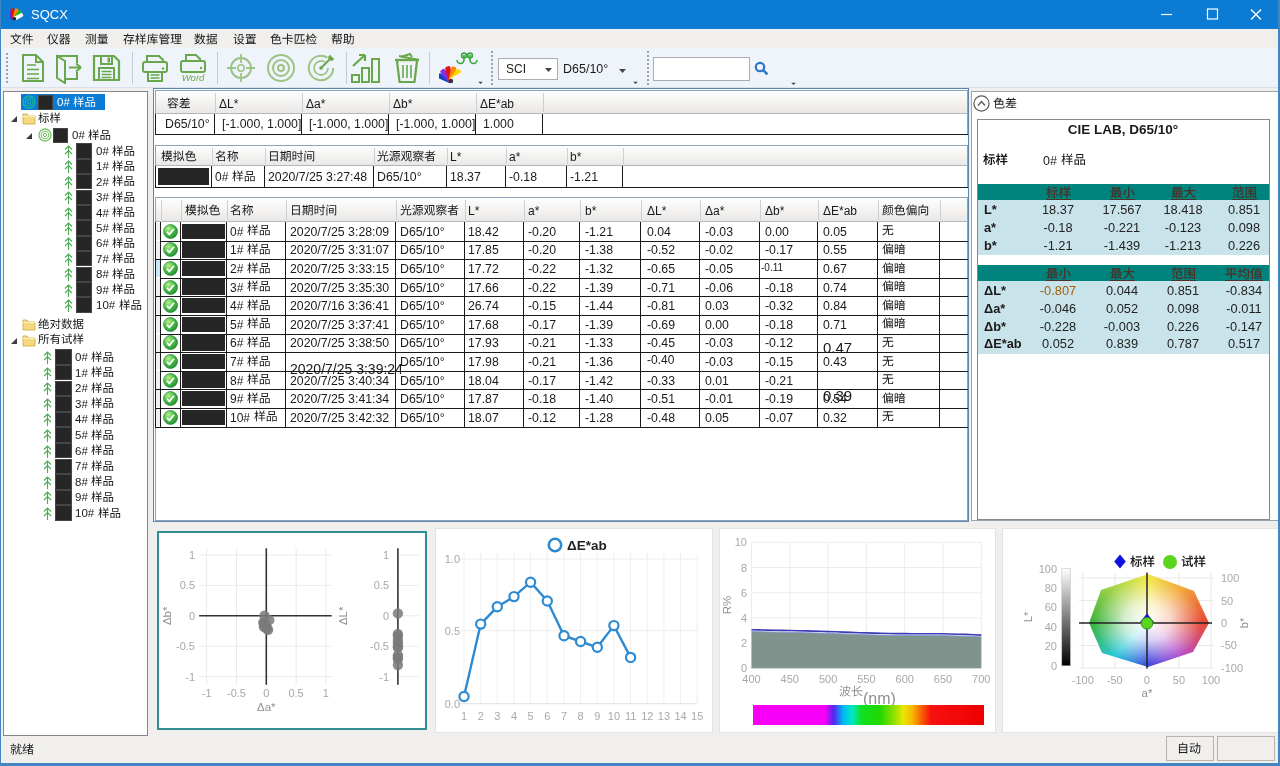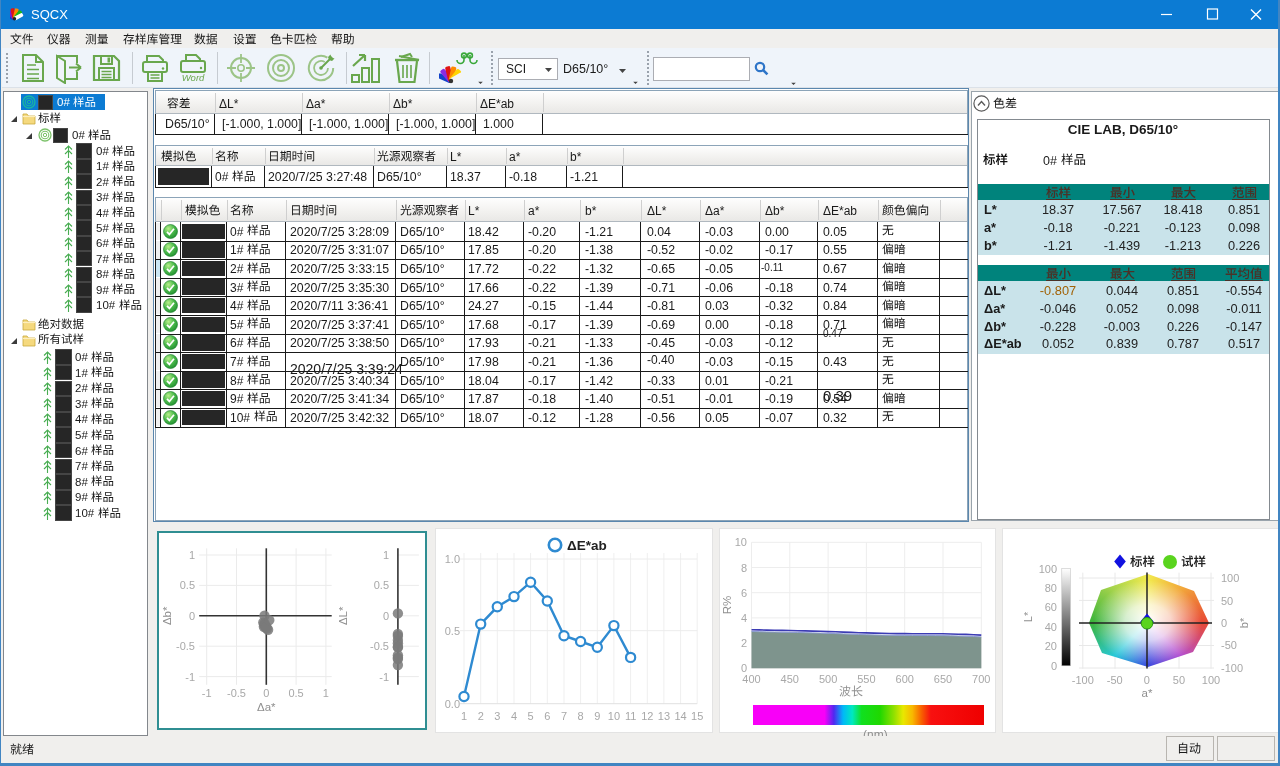--- a/index.html
+++ b/index.html
@@ -1047,23 +1047,23 @@
 <path d="M4 7.8l2.4 2.6 4.6-5.6" stroke="#fff" stroke-width="1.7" fill="none"></path>
   </svg>
 <div class="ab" style="left:180.5px;top:297.9px;width:43px;height:15.600000000000001px;background:#262626"></div>
 <div class="tx" style="left:229px;top:299.2px;font-size:12px">4# </div>
 <div class="ab" style="left:246px;top:298.7px">
     <svg width="24.6" height="13.9" style="overflow:visible" fill="#1a1a1a">
       <use href="#r6837" transform="translate(0.0 10.44) scale(0.0118 -0.0118)"></use>
       <use href="#r54c1" transform="translate(11.8 10.44) scale(0.0118 -0.0118)"></use>
     </svg>
   </div>
-<div class="tx" style="left:289px;top:299.2px;font-size:12.3px">2020/7/11 3:36:41</div>
+<div class="tx" style="left:289px;top:299.2px;font-size:12.3px">2020/7/16 3:36:41</div>
 <div class="tx" style="left:399px;top:299.2px;font-size:12.3px">D65/10°</div>
-<div class="tx" style="left:467px;top:299.2px;font-size:12.3px">24.27</div>
+<div class="tx" style="left:467px;top:299.2px;font-size:12.3px">26.74</div>
 <div class="tx" style="left:527px;top:299.2px;font-size:12.3px">-0.15</div>
 <div class="tx" style="left:584px;top:299.2px;font-size:12.3px">-1.44</div>
 <div class="tx" style="left:646px;top:299.2px;font-size:12.3px">-0.81</div>
 <div class="tx" style="left:704px;top:299.2px;font-size:12.3px">0.03</div>
 <div class="tx" style="left:764px;top:299.2px;font-size:12.3px">-0.32</div>
 <div class="tx" style="left:822px;top:299.2px;font-size:12.3px">0.84</div>
 <div class="ab" style="left:881px;top:298.7px">
     <svg width="24.6" height="13.9" style="overflow:visible" fill="#1a1a1a">
       <use href="#r504f" transform="translate(0.0 10.44) scale(0.0118 -0.0118)"></use>
       <use href="#r6697" transform="translate(11.8 10.44) scale(0.0118 -0.0118)"></use>
@@ -1157,21 +1157,21 @@
     </svg>
   </div>
 <div class="tx" style="left:289px;top:336.40000000000003px;font-size:12.3px">2020/7/25 3:38:50</div>
 <div class="tx" style="left:399px;top:336.40000000000003px;font-size:12.3px">D65/10°</div>
 <div class="tx" style="left:467px;top:336.40000000000003px;font-size:12.3px">17.93</div>
 <div class="tx" style="left:527px;top:336.40000000000003px;font-size:12.3px">-0.21</div>
 <div class="tx" style="left:584px;top:336.40000000000003px;font-size:12.3px">-1.33</div>
 <div class="tx" style="left:646px;top:336.40000000000003px;font-size:12.3px">-0.45</div>
 <div class="tx" style="left:704px;top:336.40000000000003px;font-size:12.3px">-0.03</div>
 <div class="tx" style="left:764px;top:336.40000000000003px;font-size:12.3px">-0.12</div>
-<div class="tx" style="left:822px;top:328px;font-size:10px">0.47</div>
+<div class="tx" style="left:822px;top:339px;font-size:15px">0.47</div>
 <div class="ab" style="left:881px;top:335.90000000000003px">
     <svg width="12.8" height="13.9" style="overflow:visible" fill="#1a1a1a">
       <use href="#r65e0" transform="translate(0.0 10.44) scale(0.0118 -0.0118)"></use>
     </svg>
   </div>
 <div class="ab" style="left:155px;top:352.70000000000005px;width:4px;height:17.6px;background:#efefef"></div>
 <div class="ab" style="left:154px;top:352.20000000000005px;width:1px;height:18.6px;background:#1a1a1a"></div>
 <div class="ab" style="left:159px;top:352.20000000000005px;width:1px;height:18.6px;background:#1a1a1a"></div>
 <div class="ab" style="left:179px;top:352.20000000000005px;width:1px;height:18.6px;background:#1a1a1a"></div>
 <div class="ab" style="left:225px;top:352.20000000000005px;width:1px;height:18.6px;background:#1a1a1a"></div>
@@ -1355,21 +1355,21 @@
     <svg width="24.6" height="13.9" style="overflow:visible" fill="#1a1a1a">
       <use href="#r6837" transform="translate(0.0 10.44) scale(0.0118 -0.0118)"></use>
       <use href="#r54c1" transform="translate(11.8 10.44) scale(0.0118 -0.0118)"></use>
     </svg>
   </div>
 <div class="tx" style="left:289px;top:410.8px;font-size:12.3px">2020/7/25 3:42:32</div>
 <div class="tx" style="left:399px;top:410.8px;font-size:12.3px">D65/10°</div>
 <div class="tx" style="left:467px;top:410.8px;font-size:12.3px">18.07</div>
 <div class="tx" style="left:527px;top:410.8px;font-size:12.3px">-0.12</div>
 <div class="tx" style="left:584px;top:410.8px;font-size:12.3px">-1.28</div>
-<div class="tx" style="left:646px;top:410.8px;font-size:12.3px">-0.56</div>
+<div class="tx" style="left:646px;top:410.8px;font-size:12.3px">-0.48</div>
 <div class="tx" style="left:704px;top:410.8px;font-size:12.3px">0.05</div>
 <div class="tx" style="left:764px;top:410.8px;font-size:12.3px">-0.07</div>
 <div class="tx" style="left:822px;top:410.8px;font-size:12.3px">0.32</div>
 <div class="ab" style="left:881px;top:410.3px">
     <svg width="12.8" height="13.9" style="overflow:visible" fill="#1a1a1a">
       <use href="#r65e0" transform="translate(0.0 10.44) scale(0.0118 -0.0118)"></use>
     </svg>
   </div>
 <div class="ab" style="left:970px;top:91px;width:308px;height:430px;background:#fff;border:1px solid #9aa4ac"></div>
 <svg class="ab" style="left:972px;top:95px" width="17" height="17" viewBox="0 0 17 17">
@@ -1470,21 +1470,21 @@
       <use href="#b5747" transform="translate(12.5 11.06) scale(0.0125 -0.0125)"></use>
       <use href="#b503c" transform="translate(25.0 11.06) scale(0.0125 -0.0125)"></use>
     </svg>
   </div>
 <div class="ab" style="left:1224.25px;top:280.15px;width:37.5px;height:1px;background:#4a3228"></div>
 <div class="ab" style="left:977px;top:281.0px;width:291px;height:72.9px;background:#c9e3ea"></div>
 <div class="tx" style="left:983px;top:283.3px;font-size:12.8px;font-weight:bold">ΔL*</div>
 <div class="tx" style="left:1057px;top:283.3px;font-size:12.8px;color:#a16207;transform:translateX(-50%)">-0.807</div>
 <div class="tx" style="left:1121px;top:283.3px;font-size:12.8px;color:#222;transform:translateX(-50%)">0.044</div>
 <div class="tx" style="left:1182px;top:283.3px;font-size:12.8px;color:#222;transform:translateX(-50%)">0.851</div>
-<div class="tx" style="left:1243px;top:283.3px;font-size:12.8px;color:#222;transform:translateX(-50%)">-0.554</div>
+<div class="tx" style="left:1243px;top:283.3px;font-size:12.8px;color:#222;transform:translateX(-50%)">-0.834</div>
 <div class="tx" style="left:983px;top:300.90000000000003px;font-size:12.8px;font-weight:bold">Δa*</div>
 <div class="tx" style="left:1057px;top:300.90000000000003px;font-size:12.8px;color:#222;transform:translateX(-50%)">-0.046</div>
 <div class="tx" style="left:1121px;top:300.90000000000003px;font-size:12.8px;color:#222;transform:translateX(-50%)">0.052</div>
 <div class="tx" style="left:1182px;top:300.90000000000003px;font-size:12.8px;color:#222;transform:translateX(-50%)">0.098</div>
 <div class="tx" style="left:1243px;top:300.90000000000003px;font-size:12.8px;color:#222;transform:translateX(-50%)">-0.011</div>
 <div class="tx" style="left:983px;top:318.5px;font-size:12.8px;font-weight:bold">Δb*</div>
 <div class="tx" style="left:1057px;top:318.5px;font-size:12.8px;color:#222;transform:translateX(-50%)">-0.228</div>
 <div class="tx" style="left:1121px;top:318.5px;font-size:12.8px;color:#222;transform:translateX(-50%)">-0.003</div>
 <div class="tx" style="left:1182px;top:318.5px;font-size:12.8px;color:#222;transform:translateX(-50%)">0.226</div>
 <div class="tx" style="left:1243px;top:318.5px;font-size:12.8px;color:#222;transform:translateX(-50%)">-0.147</div>
@@ -1637,21 +1637,21 @@
     <polygon points="32.5,140.3 32.5,103.5 40.2,103.7 47.8,103.9 55.5,104.0 63.1,104.2 70.8,104.3 78.5,104.5 86.1,104.7 93.8,104.9 101.4,105.1 109.1,105.4 116.8,105.6 124.4,105.9 132.1,106.2 139.7,106.5 147.4,106.7 155.1,106.9 162.7,107.1 170.4,107.3 178.0,107.4 185.7,107.4 193.4,107.5 201.0,107.5 208.7,107.5 216.3,107.6 224.0,107.6 231.7,107.8 239.3,108.0 247.0,108.2 254.6,108.5 262.3,108.9 262.3,140.3" fill="#7e948d"></polygon>
     <polyline points="32.5,103.5 40.2,103.7 47.8,103.9 55.5,104.0 63.1,104.2 70.8,104.3 78.5,104.5 86.1,104.7 93.8,104.9 101.4,105.1 109.1,105.4 116.8,105.6 124.4,105.9 132.1,106.2 139.7,106.5 147.4,106.7 155.1,106.9 162.7,107.1 170.4,107.3 178.0,107.4 185.7,107.4 193.4,107.5 201.0,107.5 208.7,107.5 216.3,107.6 224.0,107.6 231.7,107.8 239.3,108.0 247.0,108.2 254.6,108.5 262.3,108.9" stroke="#8a9bd0" stroke-width="1" fill="none"></polyline>
     <polyline points="32.5,101.7 40.2,101.9 47.8,102.1 55.5,102.2 63.1,102.4 70.8,102.5 78.5,102.7 86.1,102.9 93.8,103.1 101.4,103.3 109.1,103.6 116.8,103.8 124.4,104.1 132.1,104.4 139.7,104.7 147.4,104.9 155.1,105.1 162.7,105.3 170.4,105.5 178.0,105.6 185.7,105.6 193.4,105.7 201.0,105.7 208.7,105.7 216.3,105.8 224.0,105.8 231.7,106.0 239.3,106.2 247.0,106.4 254.6,106.7 262.3,107.1" stroke="#3c3cb4" stroke-width="1.6" fill="none"></polyline>
   </svg>
 <div class="ab" style="left:838px;top:685px">
     <svg width="25" height="14.2" style="overflow:visible" fill="#8f8f8f">
       <use href="#r6ce2" transform="translate(0.0 10.62) scale(0.012 -0.012)"></use>
       <use href="#r957f" transform="translate(12.0 10.62) scale(0.012 -0.012)"></use>
     </svg>
   </div>
-<div class="tx" style="left:862px;top:728px;font-size:12px;color:#8f8f8f">(nm)</div>
+<div class="tx" style="left:862px;top:690px;font-size:16px;color:#8f8f8f">(nm)</div>
 <div class="ab" style="left:752px;top:705px;width:231px;height:20px;background:linear-gradient(90deg,
 #f800f8 0%,#f800f8 31%,#5028f0 35%,#00b8f8 39%,#00e8c0 43%,#10e020 47%,#20d800 55%,
 #90e000 61%,#e8e800 65%,#f8b800 69%,#f86000 73%,#f81010 77%,#ef0000 100%)"></div>
 <div class="ab" style="left:1001px;top:528px;width:277px;height:205px;background:#fff;border:1px solid #e3e3e3"></div>
 <svg class="ab" style="left:1001px;top:528px" width="277" height="205" viewBox="0 0 277 205" fill="none">
     <path d="M77 50.0H212" stroke="#e8e8e8"></path>
     <path d="M77 72.4H212" stroke="#e8e8e8"></path>
     <path d="M77 117.5H212" stroke="#e8e8e8"></path>
     <path d="M77 140.0H212" stroke="#e8e8e8"></path>
     <path d="M80.8 44.6V140.6" stroke="#e8e8e8"></path>

